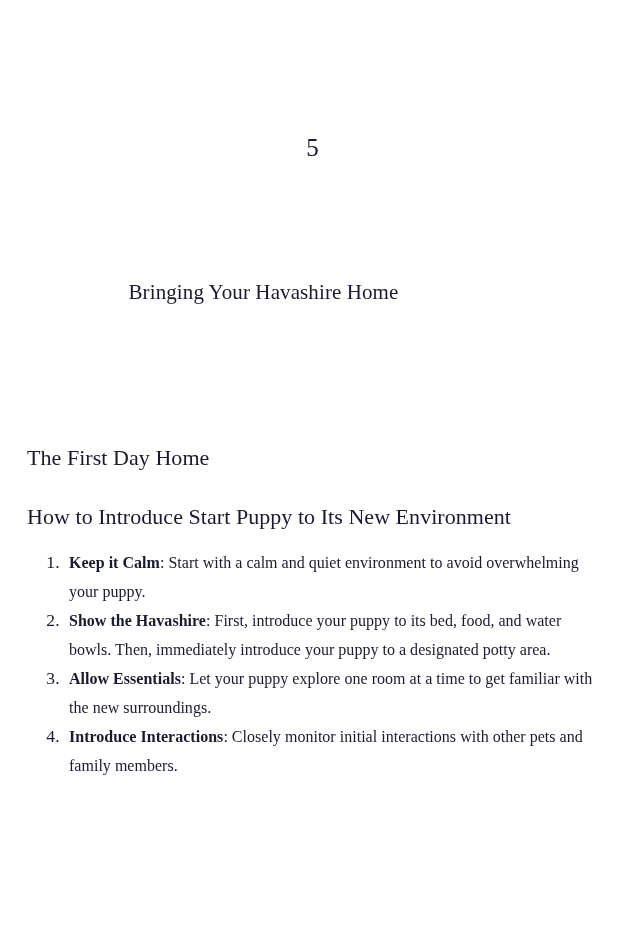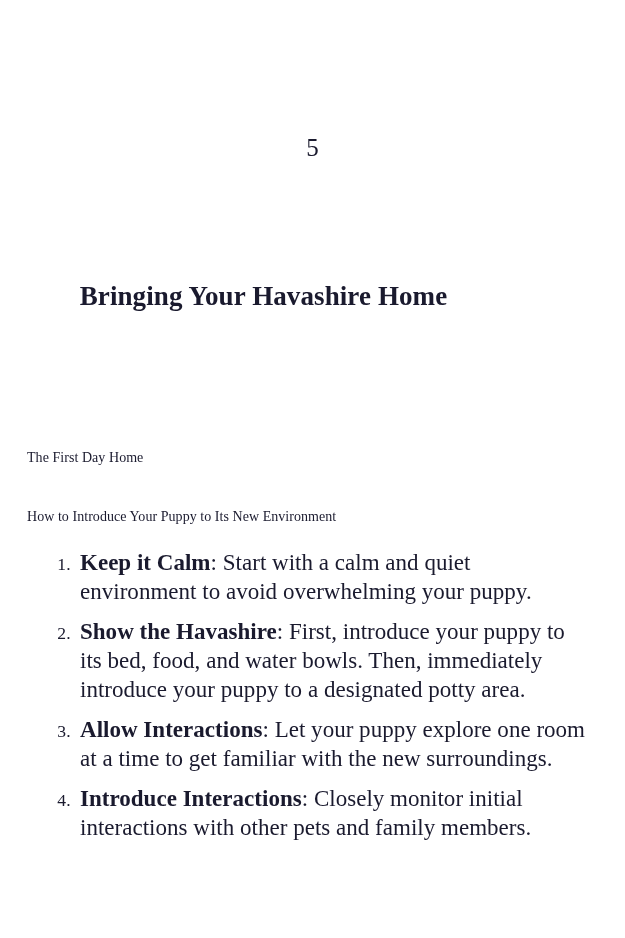--- a/index.html
+++ b/index.html
@@ -33,58 +33,58 @@
     letter-spacing: 0.2px;
   }
 
   
   .chapter-title {
     position: absolute;
     top: 259px;
     left: 0;
     width: 527px;
     text-align: center;
-    font-size: 27px;
+    font-size: 21px;
     line-height: 38px;
-    font-weight: 700;
+    font-weight: 400;
     letter-spacing: 0.1px;
   }
 
   
   .content {
     position: absolute;
     top: 444px;
     left: 27px;
     width: 572px;
   }
 
   .section-heading {
-    font-size: 14px;
+    font-size: 22px;
     line-height: 28px;
     font-weight: 400;
     margin: 0;
     letter-spacing: 0.05px;
   }
 
   .section-heading.second {
     margin-top: 31px;
   }
 
   
   ol.intro-list {
     margin: 17px 0 0 0;
     padding: 0 0 0 37px;
     list-style-position: outside;
     list-style-type: decimal;
   }
 
   ol.intro-list > li {
-    font-size: 23px;
+    font-size: 16px;
     line-height: 29px;
-    margin: 11px;
+    margin: 0;
     padding-left: 5px;
     letter-spacing: 0.02px;
     text-align: left;
   }
 
   ol.intro-list > li::marker {
     font-size: 17.6px;
   }
 
   .lead {
@@ -97,31 +97,31 @@
 <div class="page">
 
   <div class="chapter-number">5</div>
 
   <h1 class="chapter-title">Bringing Your Havashire Home</h1>
 
   <div class="content">
 
     <h2 class="section-heading">The First Day Home</h2>
 
-    <h2 class="section-heading second">How to Introduce Your Puppy to Its New Environment</h2>
+    <h2 class="section-heading second">How to Introduce Start Puppy to Its New Environment</h2>
 
     <ol class="intro-list">
       <li>
         <span class="lead">Keep it Calm</span><span>:</span><span> Start with a calm and quiet environment to avoid overwhelming your puppy.</span>
       </li>
       <li>
         <span class="lead">Show the Havashire</span><span>:</span><span> First, introduce your puppy to its bed, food, and water bowls. Then, immediately introduce your puppy to a designated potty area.</span>
       </li>
       <li>
-        <span class="lead">Allow Interactions</span><span>:</span><span> Let your puppy explore one room at a time to get familiar with the new surroundings.</span>
+        <span class="lead">Allow Essentials</span><span>:</span><span> Let your puppy explore one room at a time to get familiar with the new surroundings.</span>
       </li>
       <li>
         <span class="lead">Introduce Interactions</span><span>:</span><span> Closely monitor initial interactions with other pets and family members.</span>
       </li>
     </ol>
 
   </div>
 </div>
 
 </body></html>

